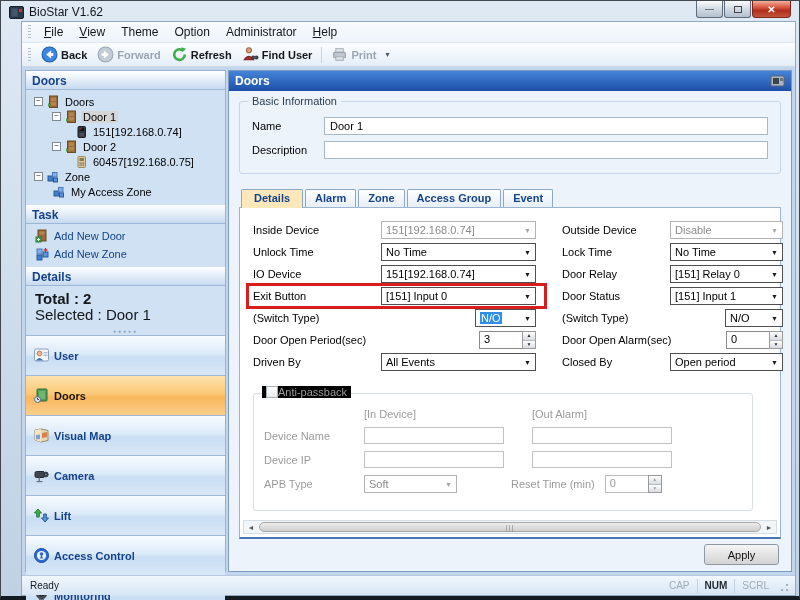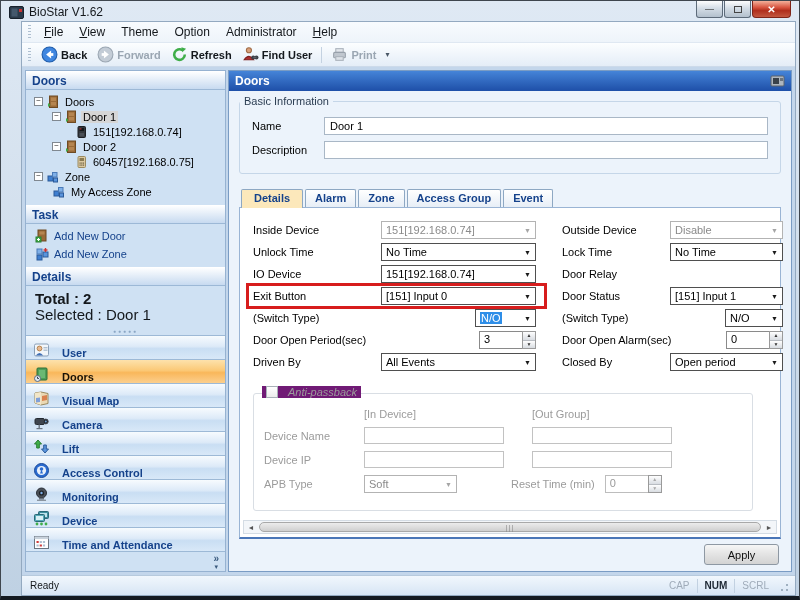--- a/index.html
+++ b/index.html
@@ -57,39 +57,39 @@
 
   .task-list { padding:3px 0 4px; }
   .task-item { display:flex; align-items:center; gap:5px; height:18px; padding-left:9px;
                font-size:11px; color:#15428b; }
 
   .details-box { padding:5px 0 4px 9px; font-size:15px; color:#14181c; line-height:16px; }
   .details-total { font-weight:bold; }
   .splitter { height:8px; text-align:center; color:#8aa6c4; font-size:5px; line-height:8px; letter-spacing:2px; }
 
   .nav { border-top:1px solid #9db9d6; }
-  .nav-item { height:24px; display:flex; align-items:flex-end; gap:12px; padding-left:7px;
+  .nav-item { height:40px; display:flex; align-items:center; gap:4px; padding-left:7px;
               background:linear-gradient(#f7fbfe,#ddeaf8 45%,#c9def3 55%,#d8e8f8);
               border-bottom:1px solid #9db9d6; font-weight:bold; color:#15428b; font-size:11px; }
   .nav-item.active { background:linear-gradient(#fde2ac,#fbc977 45%,#f9b75b 55%,#fccf8d); color:#1a1205; }
   .nav-icon { width:17px; height:17px; flex:none; }
   .nav-foot { height:20px; display:flex; justify-content:flex-end; align-items:center; padding-right:6px; }
   .chevrons { display:flex; flex-direction:column; align-items:center; color:#3a5a7e; }
   .chevrons .c1 { font-size:10px; font-weight:bold; line-height:9px; }
   .chevrons .c2 { font-size:7px; line-height:7px; }
   .side-fill { flex:1; }
 
   
   .main { flex:1; display:flex; flex-direction:column; border:1px solid #7a9cc4; background:#ecf3fb; min-width:0; min-height:0; }
   .main-header { height:20px; flex:none; background:linear-gradient(#4584d8,#1e4fa8); color:#fff;
                  font-weight:bold; font-size:12px; padding:2px 6px; display:flex; justify-content:space-between; align-items:center; }
   .main-body { flex:1; display:flex; flex-direction:column; padding:10px 10px 4px; min-height:0; }
 
   .groupbox { border:1px solid #c5d6e8; border-radius:3px; position:relative; padding:12px 12px 8px; }
-  .groupbox .legend { position:absolute; top:-7px; left:0; background:#ecf3fb; padding:0 4px; font-size:11px; color:#2b3d52; }
+  .groupbox .legend { position:absolute; top:-7px; left:8px; background:#ecf3fb; padding:0 4px; font-size:11px; color:#2b3d52; }
   .bi-row { display:flex; align-items:center; margin:3px 0 6px; }
   .bi-label { width:72px; font-size:11px; color:#000; }
   .bi-input { flex:1; height:18px; border:1px solid #a9b7c6; background:#fff; font-size:11px; padding:1px 5px;
               font-family:"Liberation Sans", sans-serif; }
 
   .tabs { display:flex; margin-top:15px; padding-left:2px; position:relative; z-index:2; }
   .tab { padding:2px 9px 3px; font-size:11px; font-weight:bold; color:#15428b;
          background:linear-gradient(#ffffff,#e7eef6); border:1px solid #8ea8c3; border-bottom:none;
          border-radius:2px 2px 0 0; margin-right:2px; }
   .tab.active { background:#fce8bb; padding:2px 12px 4px; margin-bottom:-1px; }
@@ -123,22 +123,22 @@
   .spin .sb:last-child { border-bottom:none; }
   .spin.disabled .spin-val { border-color:#bdbdbd; color:#9a9a9a; }
   .spin.disabled .sb { color:#a8a8a8; }
 
   .redbox { position:absolute; left:-7px; top:-4px; width:301px; bottom:-4px;
             border:3px solid #d71d1d; pointer-events:none; }
 
   
   .apb { margin-top:18px; border:1px solid #d9dee4; border-radius:3px; position:relative;
          padding:14px 10px 10px; color:#9b9b9b; width:96%; }
-  .apb .legend2 { position:absolute; top:-8px; left:8px; background:#701a75; padding:0 4px;
-                  display:flex; align-items:center; gap:10px; font-size:11px; color:#9b9b9b;font-style:italic; }
+  .apb .legend2 { position:absolute; top:-8px; left:8px; background:#000000; padding:0 4px;
+                  display:flex; align-items:center; gap:0; font-size:11px; color:#9b9b9b; }
   .checkbox { width:12px; height:12px; border:1px solid #a8b0b8; background:linear-gradient(#fff,#ececec); }
   .apb-row { display:flex; align-items:center; margin-bottom:7px; font-size:11px; }
   .apb-label { flex:0 0 100px; }
   .apb-field { width:140px; height:17px; border:1px solid #c2c2c2; background:#fff; margin-right:28px; }
   .apb-head { width:168px; }
   .apb-reset-label { margin-left:54px; margin-right:10px; }
 
   
   .hscroll { position:absolute; left:3px; right:3px; bottom:3px; height:14px; display:flex;
              background:#f3f6f9; border:1px solid #d4dce4; align-items:stretch; }
@@ -555,20 +555,24 @@
                 </div>
                 <div class="frow">
                   <span class="flabel">Lock Time</span>
                   <div class="combo">
                     <span>No Time</span>
                       <span class="arr">▼</span>
                   </div>
                 </div>
                 <div class="frow">
                   <span class="flabel">Door Relay</span>
+                  <div class="combo">
+                    <span>[151] Relay 0</span>
+                      <span class="arr">▼</span>
+                  </div>
                 </div>
                 <div class="frow">
                   <span class="flabel">Door Status</span>
                   <div class="combo">
                     <span>[151] Input 1</span>
                       <span class="arr">▼</span>
                   </div>
                 </div>
                 <div class="frow">
                   <span class="flabel">(Switch Type)</span>
@@ -598,21 +602,21 @@
             </div>
 
             <div class="apb">
               <div class="legend2">
                 <span class="checkbox"></span>
                 <span>Anti-passback</span>
               </div>
               <div class="apb-row">
                 <span class="apb-label"></span>
                 <span class="apb-head">[In Device]</span>
-                <span class="apb-head">[Out Group]</span>
+                <span class="apb-head">[Out Alarm]</span>
               </div>
               <div class="apb-row">
                 <span class="apb-label">Device Name</span>
                 <input class="apb-field" type="text" disabled="" style="">
                 <input class="apb-field" type="text" disabled="" style="">
               </div>
               <div class="apb-row">
                 <span class="apb-label">Device IP</span>
                 <input class="apb-field" type="text" disabled="" style="">
                 <input class="apb-field" type="text" disabled="" style="">

